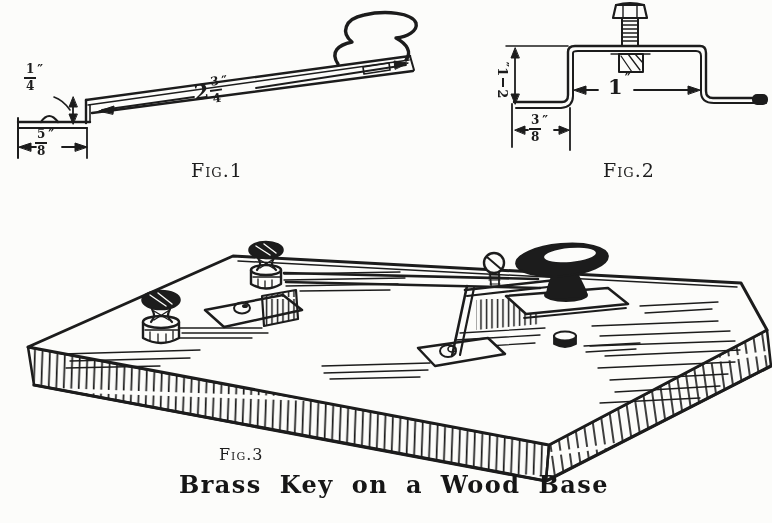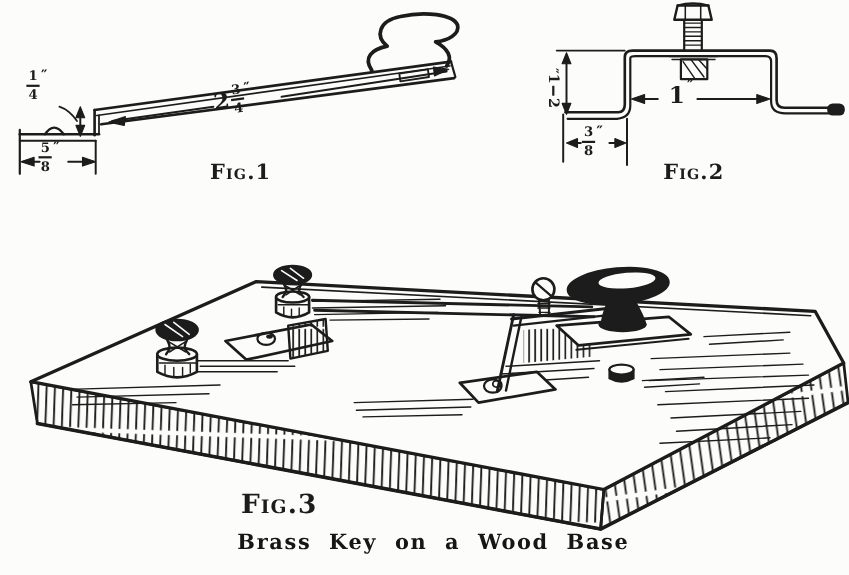--- a/index.html
+++ b/index.html
@@ -2,27 +2,28 @@
 <html><head>
 <meta charset="utf-8">
 <style>
   html,body { margin:0; padding:0; background:#e8e8e8; }
   .page {
     position:relative; width:772px; height:523px; overflow:hidden;
     background:#fcfcfa; font-family:"DejaVu Serif", serif; color:#1c1c1c;
   }
   .page svg { position:absolute; }
   .lbl {
-    position:absolute; font-weight:bold; font-variant:small-caps;
+    position:absolute; font-weight:normal; font-variant:small-caps;
     font-size:19px; letter-spacing:1px; color:#1c1c1c;
     font-family:"DejaVu Serif", serif;
+    margin-top:13px;
   }
   .caption {
-    position:absolute; left:0; right:0; top:482px; text-align:center;
-    font-family:"DejaVu Serif", serif; font-weight:bold; font-size:19px;
+    position:absolute; left:0; right:0; top:470px; text-align:center;
+    font-family:"DejaVu Serif", serif; font-weight:bold; font-size:24px;
     letter-spacing:1.5px; word-spacing:8px; color:#161616;margin-left:16px;
   }
   .dim {
     position:absolute; display:flex; align-items:center;
     font-family:"DejaVu Serif", serif; font-weight:bold; color:#1c1c1c;
     line-height:1;
   }
   .whole { font-size:21px; margin-right:1px; }
   .frac { display:inline-flex; flex-direction:column; align-items:center;
           font-size:12px; line-height:1.05; }
@@ -241,16 +242,16 @@
   <div class="dim" style="left:529px;top:114px">
     <span class="frac">
       <span class="fnum">3</span>
       <span class="fden">8</span>
     </span>
     <span class="unit">″</span>
   </div>
 
   <div class="lbl" style="left:191px;top:146px">Fig.1</div>
   <div class="lbl" style="left:603px;top:146px">Fig.2</div>
-  <div class="lbl" style="left:219px;top:443px;font-size:24px">Fig.3</div>
+  <div class="lbl" style="left:219px;top:432px;font-size:16px">Fig.3</div>
   <div class="caption">Brass Key on a Wood Base</div>
 
 </div>
 
 </body></html>

